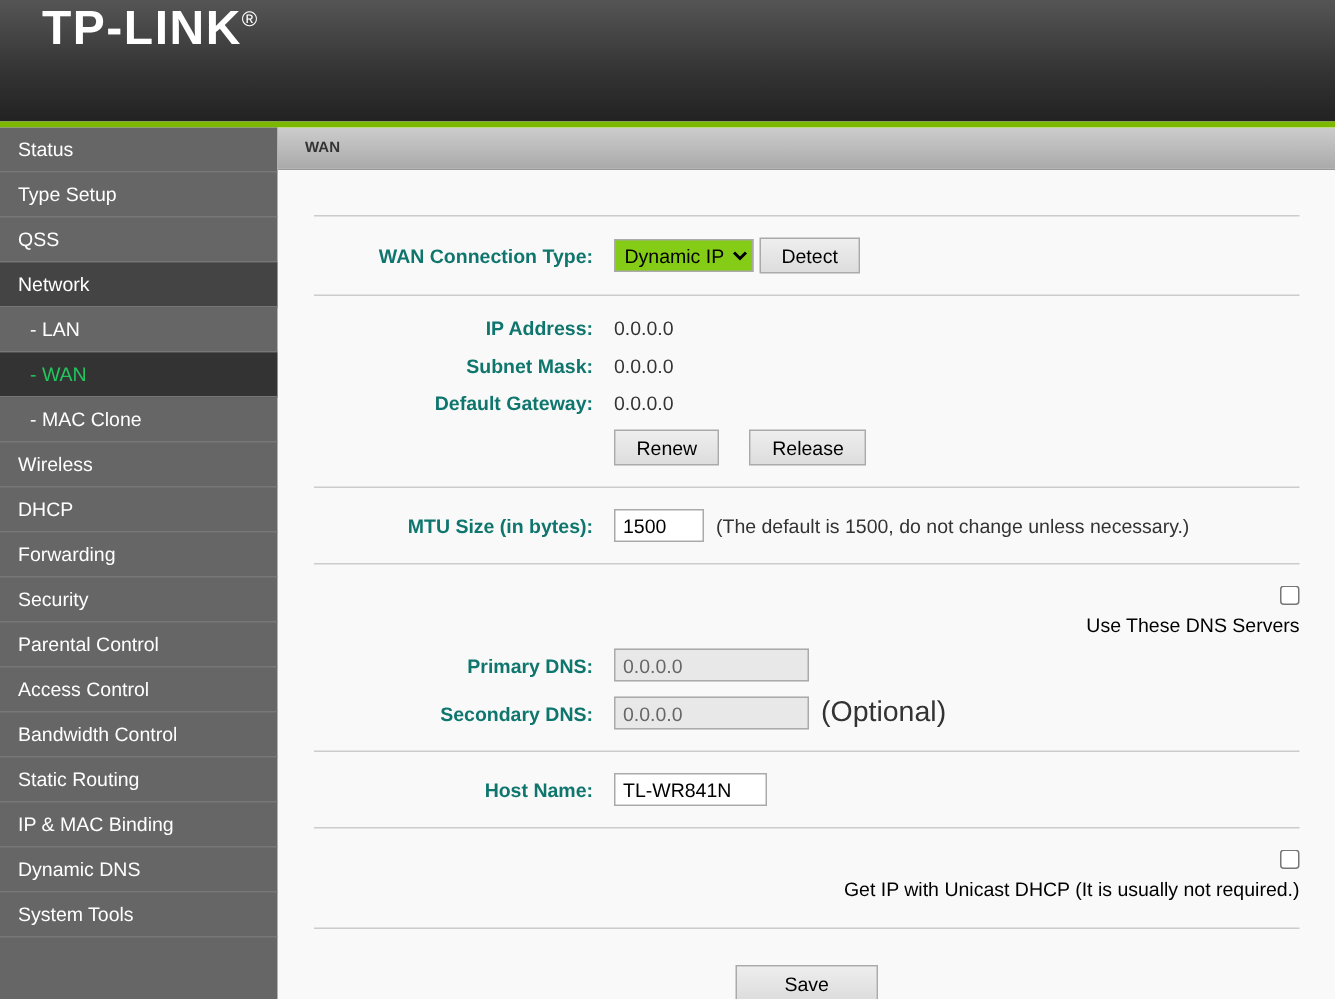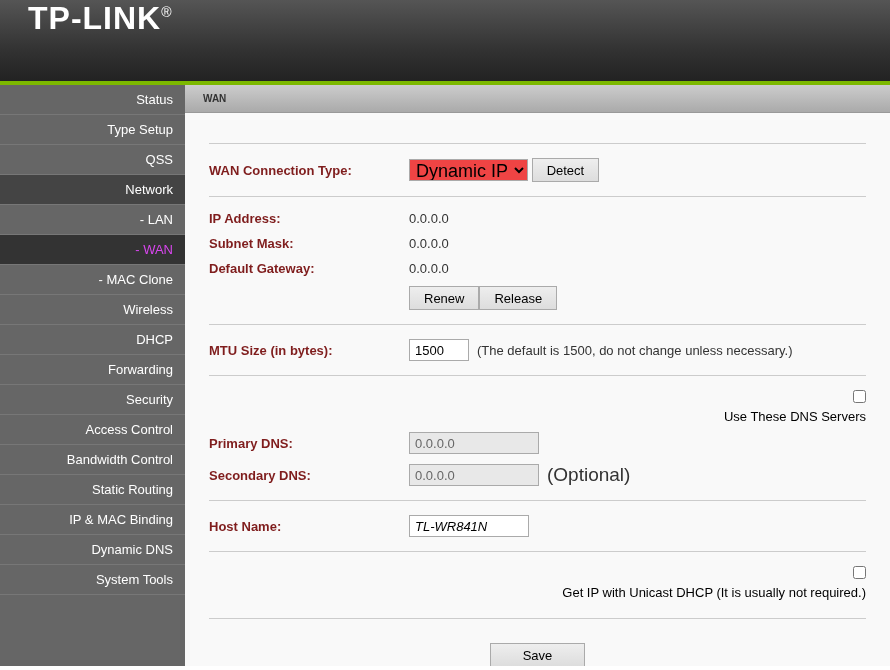--- a/index.html
+++ b/index.html
@@ -34,34 +34,33 @@
       height: 581px;
     }
 
     
     #sidebar {
       width: 185px;
       min-width: 185px;
       background: #666;
       height: 581px;
       overflow-y: auto;
-      text-align: right;
     }
     .sidebar-item {
       display: block;
       padding: 7px 12px;
       color: #fff;
       font-size: 13px;
       cursor: pointer;
       text-decoration: none;
       border-bottom: 1px solid #777;
     }
     .sidebar-item.active { background: #444; }
     .sidebar-item.sub { padding-left: 20px; }
-    .sidebar-item.sub-active { background: #333; color: #d946ef; }
+    .sidebar-item.sub-active { background: #333; color: #22c55e; }
 
     
     #main {
       flex: 1;
       background: #f0f0f0;
       overflow-y: auto;
       padding: 0;
     }
 
     .page-title-bar {
@@ -85,23 +84,24 @@
       margin: 14px 0;
     }
 
     .form-row {
       display: flex;
       align-items: center;
       margin-bottom: 10px;
     }
     .form-label {
       width: 200px;
+      text-align: right;
       padding-right: 14px;
       font-weight: bold;
-      color: #7f1d1d;
+      color: #0f766e;
       font-size: 13px;
     }
     .form-value {
       color: #333;
       font-size: 13px;
     }
 
     input[type="text"] {
       border: 1px solid #aaa;
       padding: 2px 5px;
@@ -109,41 +109,41 @@
       background: #fff;
       height: 22px;
     }
     input[type="text"].disabled-input {
       background: #e8e8e8;
       color: #666;
     }
 
     select {
       border: 1px solid #aaa;
-      font-size: 18px;
+      font-size: 13px;
       height: 22px;
       padding: 0 2px;
-      background: #ef4444;
+      background: #84cc16;
     }
 
     button {
       border: 1px solid #aaa;
       background: linear-gradient(180deg, #eee 0%, #ddd 100%);
       padding: 2px 14px;
       font-size: 13px;
       cursor: pointer;
       height: 24px;
     }
 
     .btn-row {
       display: flex;
       align-items: center;
       margin-bottom: 10px;
       margin-left: 200px;
-      gap: 0;
+      gap: 20px;
     }
 
     .checkbox-row {
       display: flex;
       align-items: flex-end;
       margin-bottom: 8px;
       margin-left: 200px;
       gap: 6px;
       flex-direction: column;
     }
@@ -187,20 +187,21 @@
     <a class="sidebar-item">Type Setup</a>
     <a class="sidebar-item">QSS</a>
     <a class="sidebar-item active">Network</a>
     <a class="sidebar-item sub">- LAN</a>
     <a class="sidebar-item sub sub-active">- WAN</a>
     <a class="sidebar-item sub">- MAC Clone</a>
     <a class="sidebar-item">Wireless</a>
     <a class="sidebar-item">DHCP</a>
     <a class="sidebar-item">Forwarding</a>
     <a class="sidebar-item">Security</a>
+    <a class="sidebar-item">Parental Control</a>
     <a class="sidebar-item">Access Control</a>
     <a class="sidebar-item">Bandwidth Control</a>
     <a class="sidebar-item">Static Routing</a>
     <a class="sidebar-item">IP &amp; MAC Binding</a>
     <a class="sidebar-item">Dynamic DNS</a>
     <a class="sidebar-item">System Tools</a>
   </nav>
 
   <div id="main">
     <div class="page-title-bar">WAN</div>
@@ -266,21 +267,21 @@
       <div class="form-row">
         <div class="form-label">Secondary DNS:</div>
         <input type="text" class="disabled-input" style="width: 130px;" value="0.0.0.0">
         <span class="optional-text">(Optional)</span>
       </div>
 
       <hr class="divider">
 
       <div class="form-row">
         <div class="form-label">Host Name:</div>
-        <input type="text" style="width: 120px; font-style: italic;" value="TL-WR841N">
+        <input type="text" style="width: 102px;" value="TL-WR841N">
       </div>
 
       <hr class="divider">
 
       <div class="checkbox-row">
         <input type="checkbox" style="">
         <span>Get IP with Unicast DHCP (It is usually not required.)</span>
       </div>
 
       <div class="save-row">

